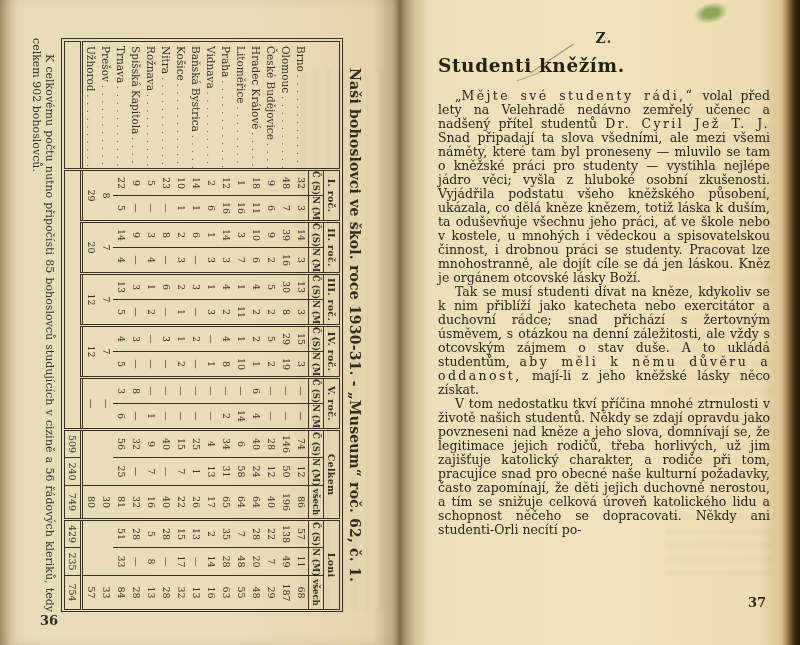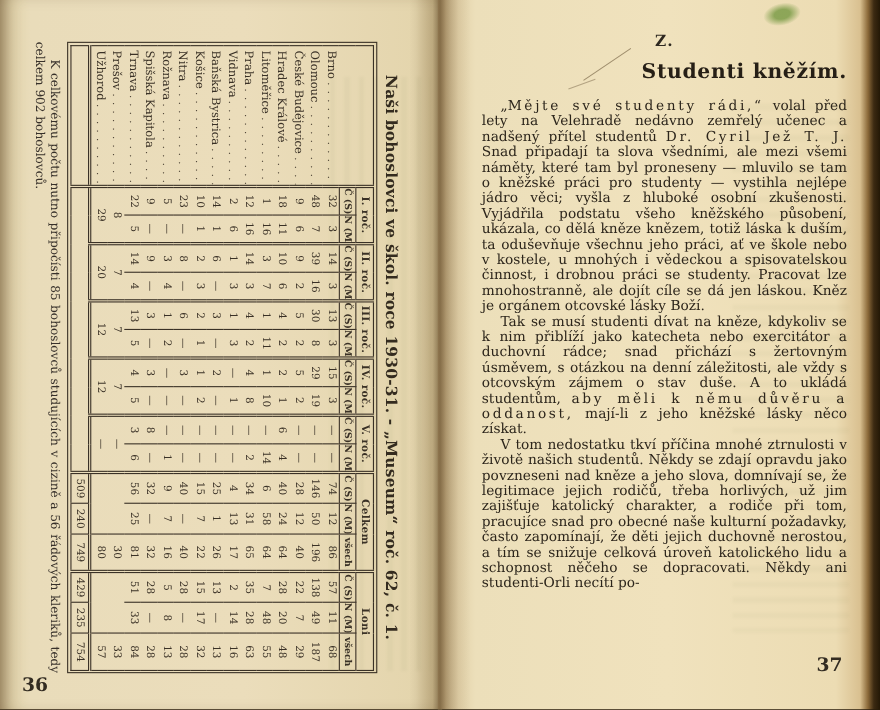--- a/index.html
+++ b/index.html
@@ -65,28 +65,28 @@
   .stats td.num{font-size:9.5px;line-height:14px;text-align:center;}
   .stats td.city{font-size:10.5px;line-height:14px;padding-left:4px;}
   .cl{display:flex;align-items:baseline;}
   .cn{flex:none;}
   .dots{flex:1;overflow:hidden;white-space:nowrap;padding-left:3px;font-size:9px;letter-spacing:1px;opacity:.85;}
   .stats tr.totals td{border-top:3px double var(--ink);font-size:9.5px;line-height:15px;text-align:center;}
   .footnote{
     margin:0 8px;font-size:11px;line-height:13px;text-indent:16px;
     text-align:justify;color:#37302a;
   }
-  .pagenum{position:absolute;font-size:17px;font-weight:700;color:#332c22;}
-  .pn-left{left:20px;top:613px;}
+  .pagenum{position:absolute;font-size:13px;font-weight:700;color:#332c22;}
+  .pn-left{left:40px;top:613px;}
   .pn-right{right:34px;top:595px;}
 
   
   .rp-content{position:absolute;left:40px;top:30px;width:332px;}
   .chapter-letter{text-align:center;font-size:14px;font-weight:700;letter-spacing:1px;color:#2e2820;}
-  .heading{margin:9px 0 13px 0;text-align:right;font-size:18.5px;font-weight:700;letter-spacing:.6px;color:#261f16;}
+  .heading{margin:9px 0 13px 0;text-align:left;font-size:18.5px;font-weight:700;letter-spacing:.6px;color:#261f16;}
   .body-text p.para{margin:0;font-size:12.5px;line-height:14px;text-align:justify;text-indent:17px;color:#2c251b;}
   .spaced{letter-spacing:2.4px;margin-top:43px;}
 </style>
 </head>
 <body>
 
 <div class="book">
 
   <div class="page page-left">
     <div class="ghost ghost-left"></div>

